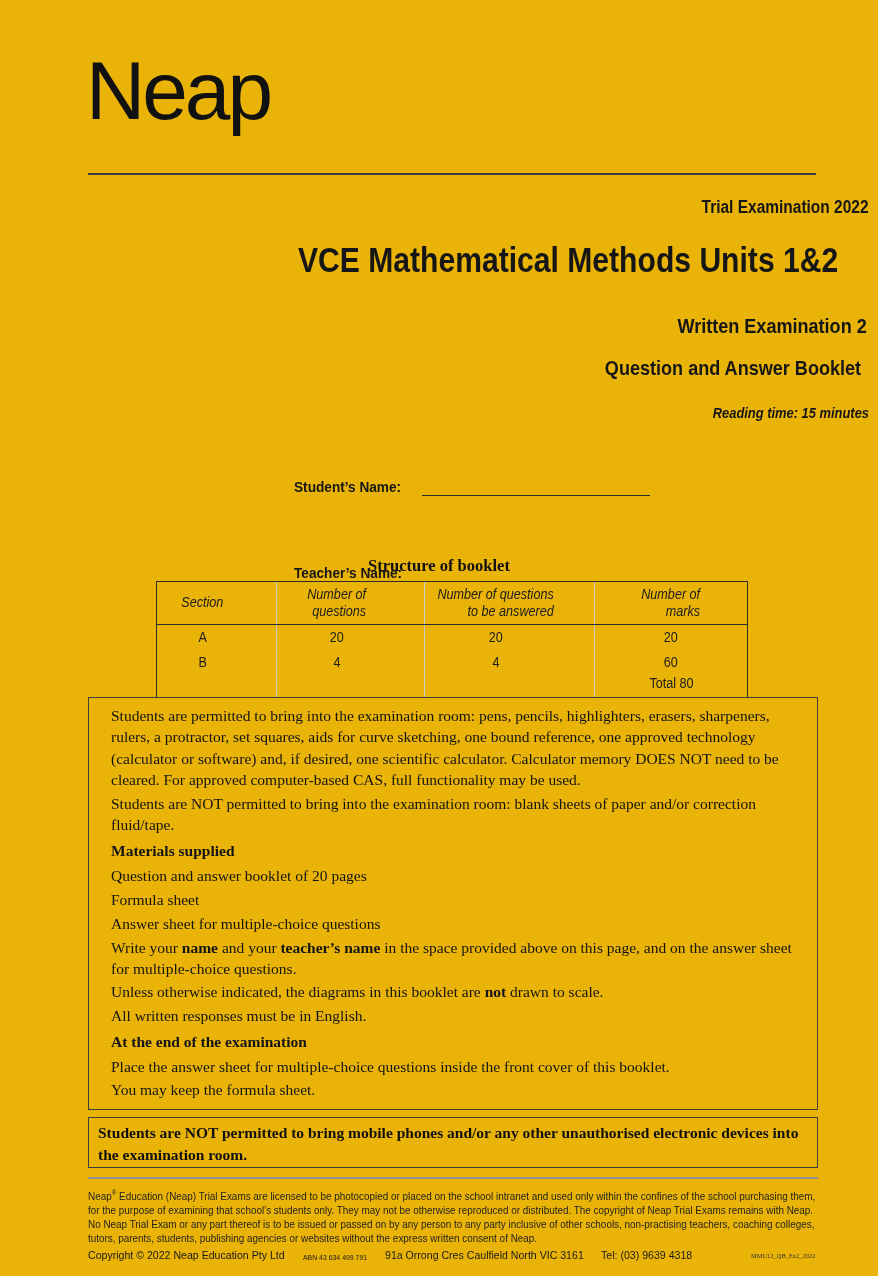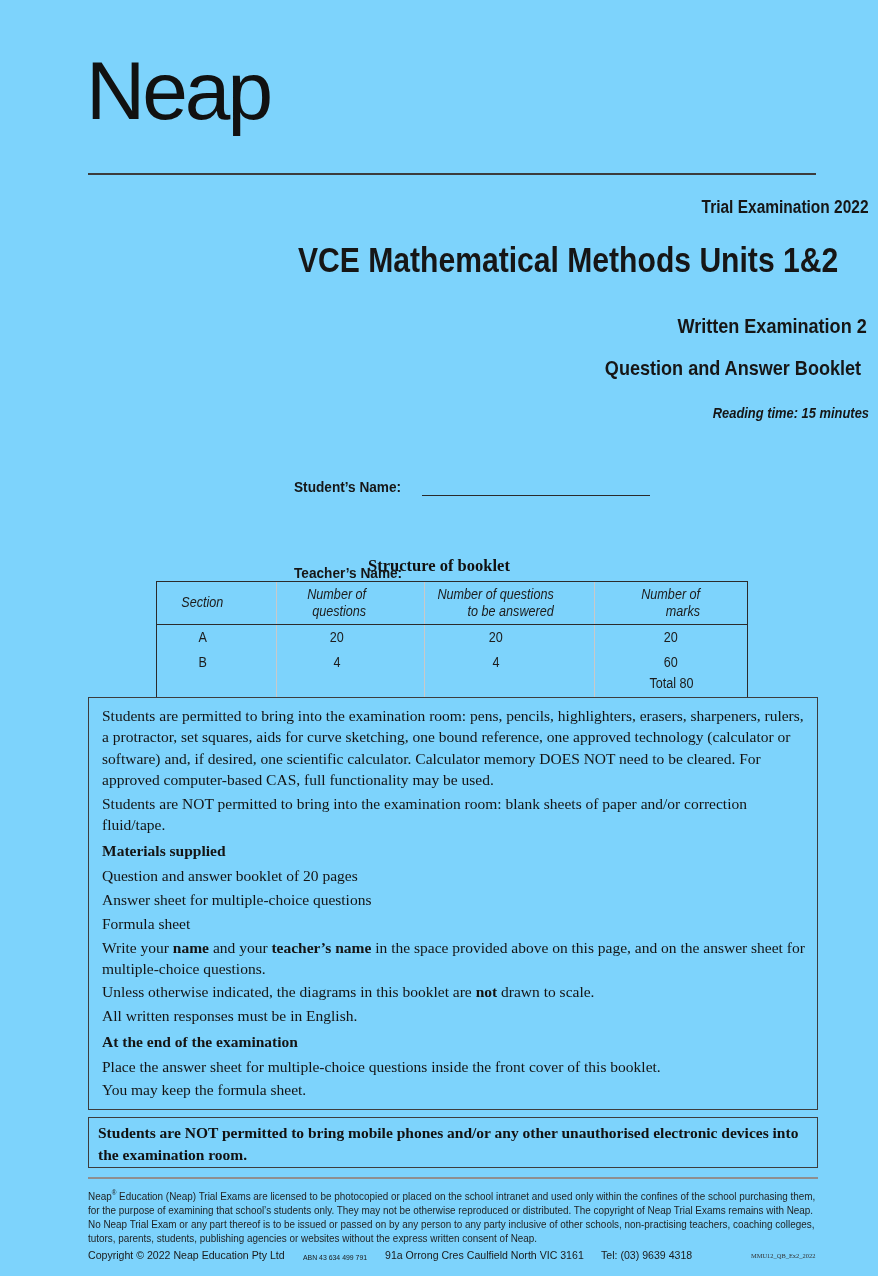--- a/index.html
+++ b/index.html
@@ -1,19 +1,19 @@
 <!DOCTYPE html>
 <html><head>
 <meta charset="utf-8">
 <style>
   * { margin:0; padding:0; box-sizing:border-box; }
   html,body { background:#e8e8e8; }
   .page {
     position:relative; width:878px; height:1276px; margin:0 auto;
-    background:#7dd3fc; color:#1c1c1c; overflow:hidden;
+    background:#eab308; color:#1c1c1c; overflow:hidden;
     font-family:"Liberation Sans", sans-serif;
   }
   
   .logo {
     position:absolute; left:86px; top:44px;
     font-family:"Liberation Sans", sans-serif;
     font-size:82px; font-weight:400; letter-spacing:-3px; color:#111;
   }
   .logo-rule {
     position:absolute; left:88px; top:173px; width:728px; height:2px;
@@ -46,21 +46,21 @@
   .tr.head .td { height:42px; font-style:italic; }
   .tr.body .td { height:25px; }
   .tr.total .td { height:22px; padding-bottom:4px; }
   .td > span { display:inline-block; transform:scaleX(0.9); transform-origin:50% 50%; white-space:pre-line; line-height:1.25; }
   
   .rules-box {
     position:absolute; left:88px; top:697px; width:730px; height:413px;
     border:1.5px solid #3d3d3d; padding:7px 10px 0 9px;
     font-family:"Liberation Serif", serif; font-size:15.5px; line-height:21.4px; color:#141414;
   }
-  .rules-box p { margin:0 0 2px 4px; }
+  .rules-box p { margin:0 0 2px 13px; }
   .rules-box p.gap { margin-top:2px; }
   .rules-box .bh { font-weight:bold; margin-top:5px; margin-bottom:3px; }
   .rules-box .li { margin-bottom:2.5px; }
   .b { font-weight:bold; }
   .phones-box {
     position:absolute; left:88px; top:1117px; width:730px; height:51px;
     border:1.5px solid #3d3d3d; padding:4px 10px 0 9px;
     font-family:"Liberation Serif", serif; font-weight:bold; font-size:15.5px; line-height:22px; color:#111;
   }
   
@@ -158,22 +158,22 @@
           <span>Total 80</span>
         </div>
     </div>
   </div>
 
   <div class="rules-box">
     <p>Students are permitted to bring into the examination room: pens, pencils, highlighters, erasers, sharpeners, rulers, a protractor, set squares, aids for curve sketching, one bound reference, one approved technology (calculator or software) and, if desired, one scientific calculator. Calculator memory DOES NOT need to be cleared. For approved computer-based CAS, full functionality may be used.</p>
     <p class="gap">Students are NOT permitted to bring into the examination room: blank sheets of paper and/or correction fluid/tape.</p>
     <p class="bh">Materials supplied</p>
     <p class="li">Question and answer booklet of 20 pages</p>
+    <p class="li">Formula sheet</p>
     <p class="li">Answer sheet for multiple-choice questions</p>
-    <p class="li">Formula sheet</p>
     <p class="gap"><span>Write your </span><span class="b">name</span><span> and your </span><span class="b">teacher’s name</span><span> in the space provided above on this page, and on the answer sheet for multiple-choice questions.</span></p>
     <p class="gap"><span>Unless otherwise indicated, the diagrams in this booklet are </span><span class="b">not</span><span> drawn to scale.</span></p>
     <p class="gap">All written responses must be in English.</p>
     <p class="bh">At the end of the examination</p>
     <p class="gap">Place the answer sheet for multiple-choice questions inside the front cover of this booklet.</p>
     <p class="gap">You may keep the formula sheet.</p>
   </div>
 
   <div class="phones-box">
     <span>Students are NOT permitted to bring mobile phones and/or any other unauthorised electronic devices into the examination room.</span>

